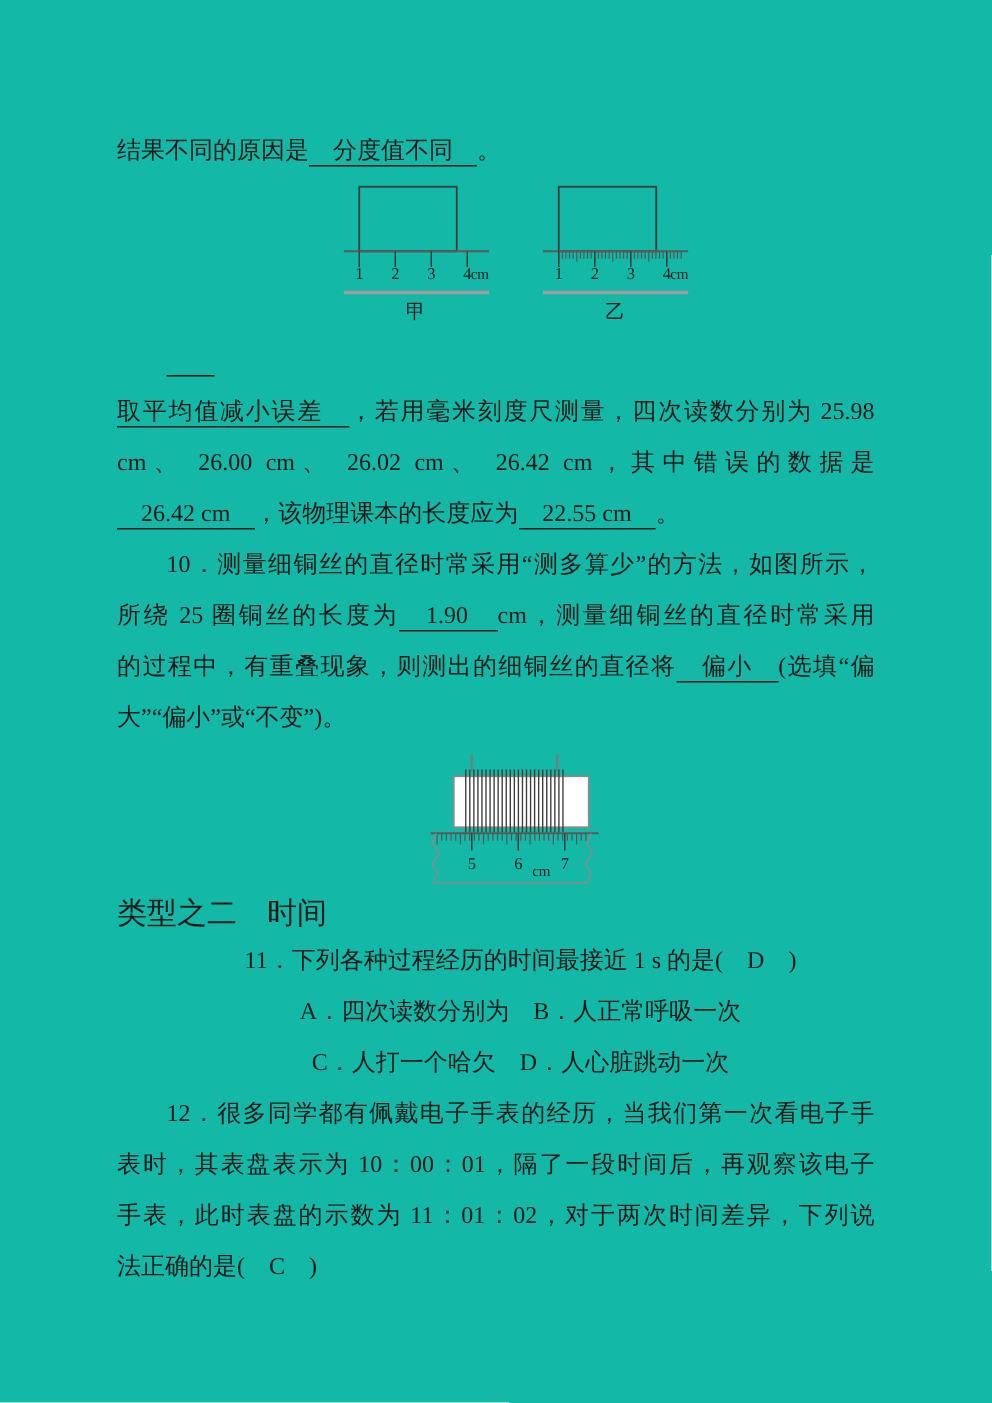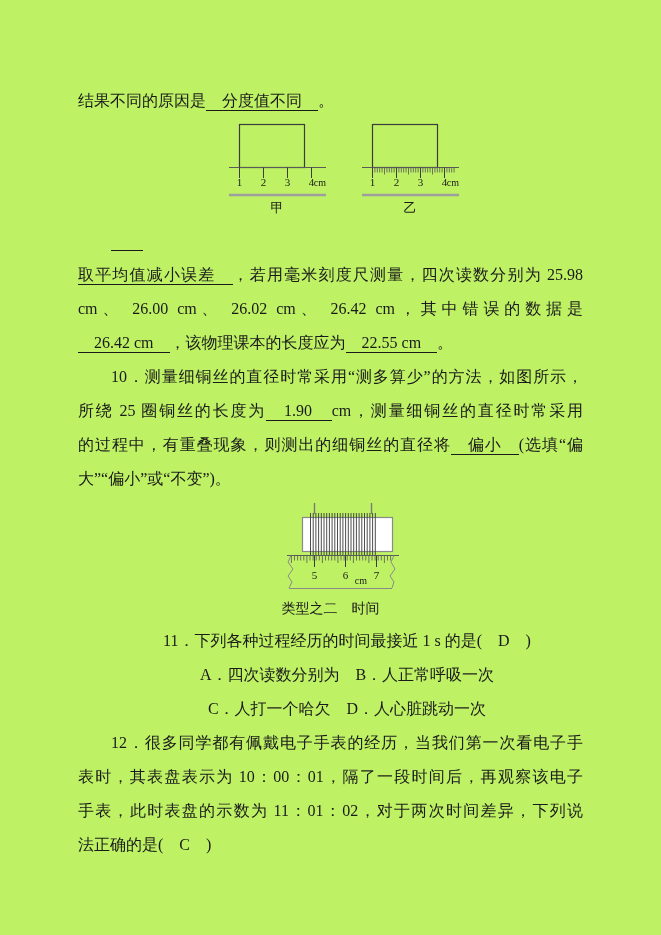--- a/index.html
+++ b/index.html
@@ -1,20 +1,20 @@
 <!DOCTYPE html>
 <html><head>
 <meta charset="utf-8">
 <style>
   html, body { margin: 0; padding: 0; background: #ffffff; }
   .page {
     position: relative;
     width: 661px;
     height: 935px;
-    background: #bef264;
+    background: #14b8a6;
     color: #1a1a1a;
     font-family: "Liberation Serif", "DejaVu Serif", serif;
     box-sizing: border-box;
     padding: 84px 78px 0 78px;
     overflow: hidden;
   }
   .line {
     font-size: 16px;
     line-height: 34px;
     white-space: pre-wrap;
@@ -30,23 +30,22 @@
     padding-bottom: 1px;
   }
   .fig-center {
     display: flex;
     justify-content: center;
     transform: translateX(13px);
   }
   .fig-rulers { margin: 4px 0 8px 0; }
   .fig-coil   { margin: 6px 0 2px 0; }
   .heading {
-    font-size: 14px;
+    font-size: 20px;
     line-height: 30px;
-    text-align: center;
     margin-top: 2px;
   }
   svg .obj   { fill: none; stroke: #3c3c3c; stroke-width: 1.2; }
   svg .edge  { stroke: #5a5a5a; stroke-width: 1.2; fill: none; }
   svg .tick  { stroke: #3c3c3c; stroke-width: 1; fill: none; }
   svg .mm    { stroke: #555555; stroke-width: 0.8; fill: none; }
   svg .base  { stroke: #9e9e9e; stroke-width: 2.4; fill: none; }
   svg .num   { font-family: "Liberation Serif", "DejaVu Serif", serif; font-size: 11px; fill: #1a1a1a; text-anchor: middle; }
   svg .unit  { font-family: "Liberation Serif", "DejaVu Serif", serif; font-size: 10px; fill: #1a1a1a; text-anchor: end; }
   svg .cap   { font-family: "Liberation Serif", "DejaVu Serif", serif; font-size: 13px; fill: #1a1a1a; text-anchor: middle; }

